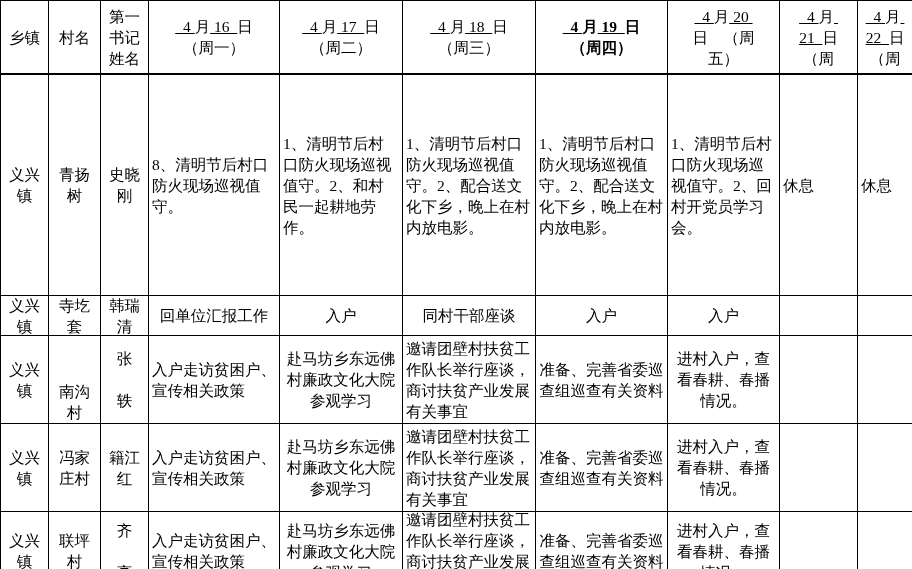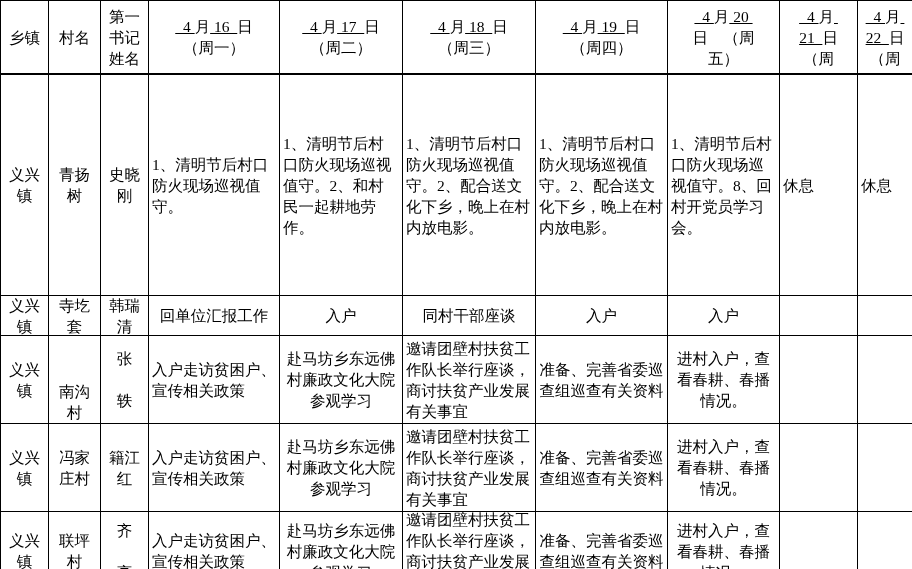--- a/index.html
+++ b/index.html
@@ -80,21 +80,21 @@
             <div class="cw al-center" style="height: 58px;">
               <span class="txt"><span class="u">&nbsp;&nbsp;4&nbsp;</span><span>月</span><span class="u">&nbsp;17&nbsp;&nbsp;</span><span>日</span><br><span>（周二）</span></span>
             </div>
           </th>
           <th>
             <div class="cw al-center" style="height: 43px;">
               <span class="txt"><span class="u">&nbsp;&nbsp;4&nbsp;</span><span>月</span><span class="u">&nbsp;18&nbsp;&nbsp;</span><span>日</span><br><span>（周三）</span></span>
             </div>
           </th>
           <th>
-            <div class="cw al-center" style="height: 66px;">
+            <div class="cw al-center" style="height: 66px; font-weight: bold;">
               <span class="txt"><span class="u">&nbsp;&nbsp;4&nbsp;</span><span>月</span><span class="u">&nbsp;19&nbsp;&nbsp;</span><span>日</span><br><span>（周四）</span></span>
             </div>
           </th>
           <th>
             <div class="cw al-center" style="height: 72px;">
               <span class="txt"><span class="u">&nbsp;&nbsp;4&nbsp;</span><span>月</span><span class="u">&nbsp;20&nbsp;</span><br><span>日&nbsp;&nbsp;&nbsp;&nbsp;（周</span><br><span>五）</span></span>
             </div>
           </th>
           <th>
             <div class="cw al-center" style="height: 58px;">
@@ -123,41 +123,41 @@
             </div>
           </td>
           <td>
             <div class="cw al-center" style="height: 220px;">
               <span class="txt">史晓
 刚</span>
             </div>
           </td>
           <td>
             <div class="cw al-left" style="height: 220px;">
-              <span class="txt">1、清明节后村口防火现场巡视值守。</span>
+              <span class="txt">8、清明节后村口防火现场巡视值守。</span>
             </div>
           </td>
           <td>
             <div class="cw al-left" style="height: 220px;">
               <span class="txt">1、清明节后村口防火现场巡视值守。2、和村民一起耕地劳作。</span>
             </div>
           </td>
           <td>
             <div class="cw al-left" style="height: 220px;">
               <span class="txt">1、清明节后村口防火现场巡视值守。2、配合送文化下乡，晚上在村内放电影。</span>
             </div>
           </td>
           <td>
             <div class="cw al-left" style="height: 220px;">
               <span class="txt">1、清明节后村口防火现场巡视值守。2、配合送文化下乡，晚上在村内放电影。</span>
             </div>
           </td>
           <td>
             <div class="cw al-left" style="height: 220px;">
-              <span class="txt">1、清明节后村口防火现场巡视值守。8、回村开党员学习会。</span>
+              <span class="txt">1、清明节后村口防火现场巡视值守。2、回村开党员学习会。</span>
             </div>
           </td>
           <td>
             <div class="cw al-left" style="height: 220px;">
               <span class="txt">休息</span>
             </div>
           </td>
           <td>
             <div class="cw al-left" style="height: 220px;">
               <span class="txt">休息</span>

